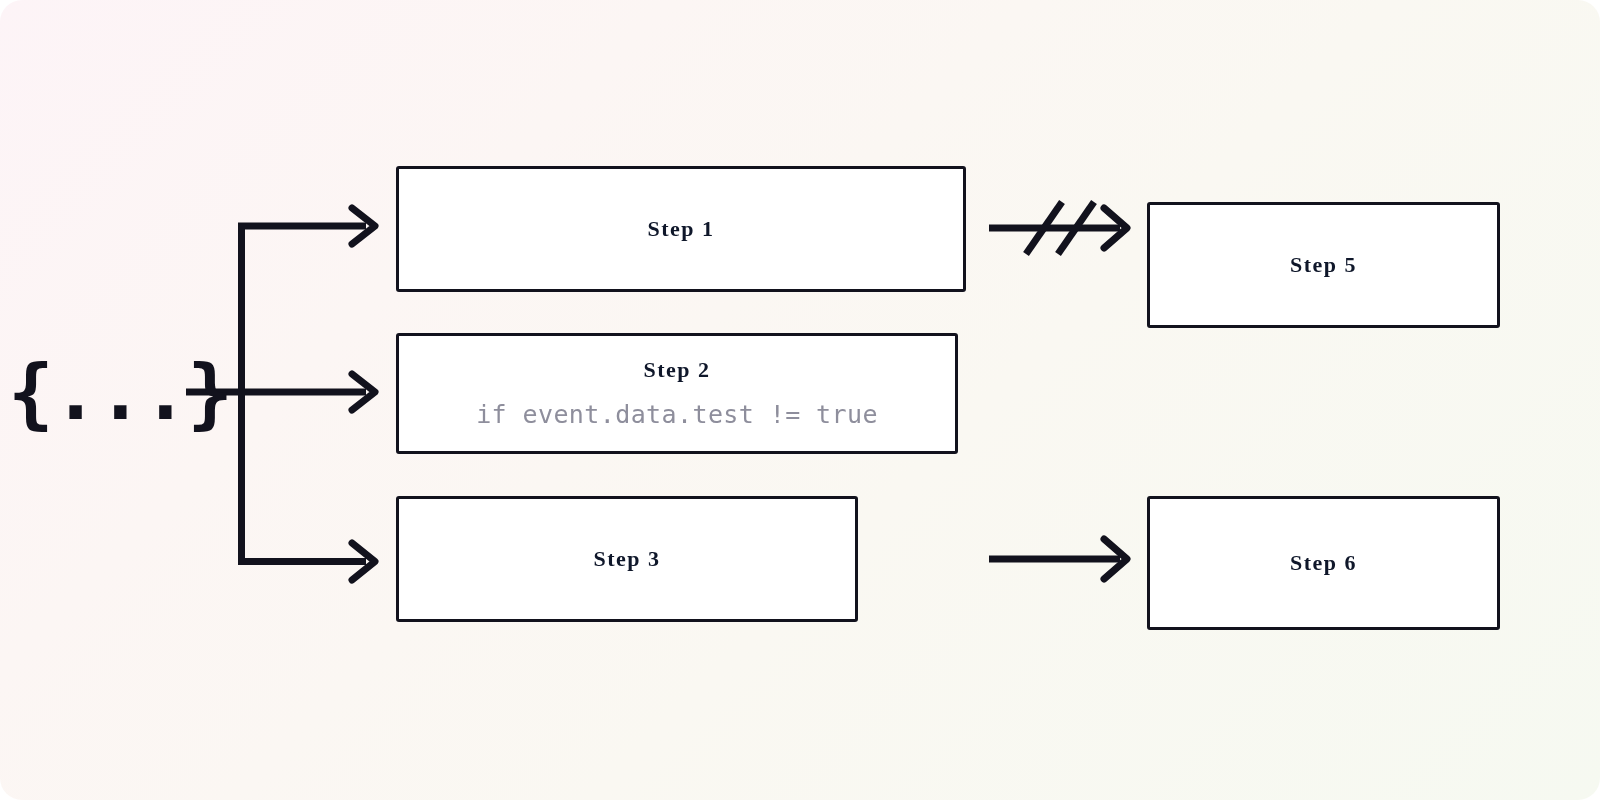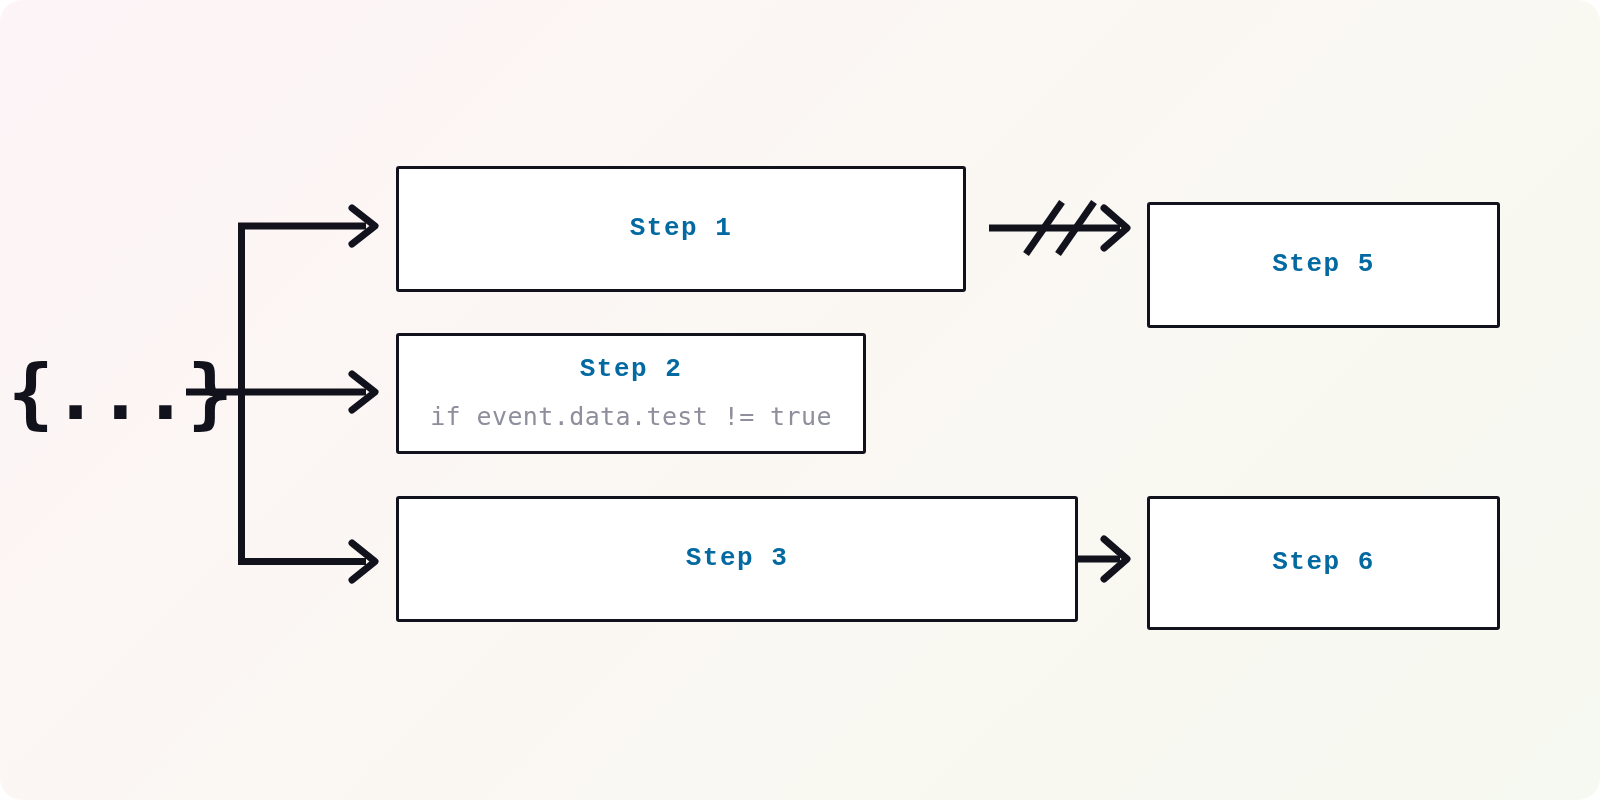--- a/index.html
+++ b/index.html
@@ -80,42 +80,42 @@
     box-sizing: border-box;
     background: #ffffff;
     border: 3.5px solid #12121d;
     border-radius: 3px;
     display: flex;
     flex-direction: column;
     align-items: center;
     justify-content: center;
   }
   .step-title {
-    color: #0369a1;
-    font-family: Liberation Mono, monospace;
-    font-size: 26px;
+    color: #0f172a;
+    font-family: Liberation Serif, serif;
+    font-size: 22px;
     font-weight: 700;
     letter-spacing: 1.5px;
     line-height: 1.15;
     white-space: nowrap;
   }
   .step-subtitle {
     margin-top: 17px;
     color: #8e8e9c;
     font-family: "DejaVu Sans Mono", monospace;
     font-size: 25px;
     font-weight: 400;
     letter-spacing: 0.4px;
     line-height: 1.2;
     white-space: nowrap;
   }
 
   #box-step1 { left: 396px; top: 166px;  width: 570px; height: 126px; }
-  #box-step2 { left: 396px; top: 333px;  width: 470px; height: 121px; }
-  #box-step3 { left: 396px; top: 496px;  width: 682px; height: 126px; }
+  #box-step2 { left: 396px; top: 333px;  width: 562px; height: 121px; }
+  #box-step3 { left: 396px; top: 496px;  width: 462px; height: 126px; }
   #box-step5 { left: 1147px; top: 166px; width: 353px; height: 126px; margin-top: 36px; }
   #box-step6 { left: 1147px; top: 496px; width: 353px; height: 134px; }
 </style>
 </head>
 <body>
 
 <div id="canvas">
 
   <svg id="edges" viewBox="0 0 1600 800" width="1600" height="800" xmlns="http://www.w3.org/2000/svg">
 

